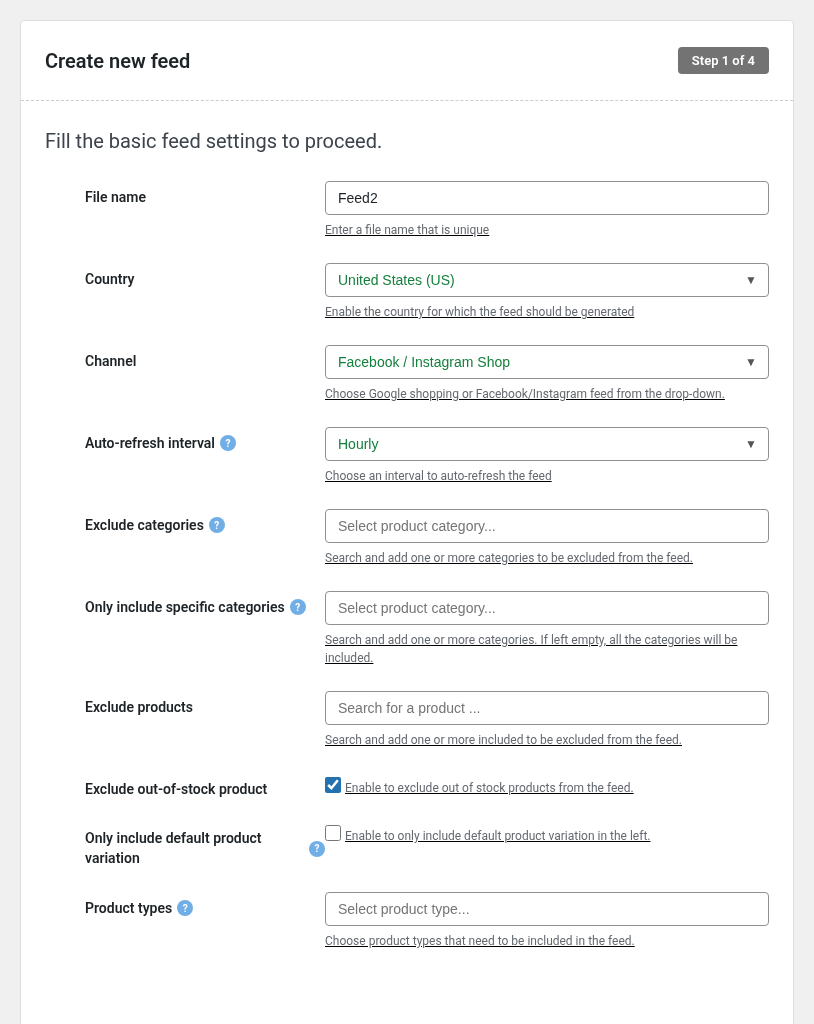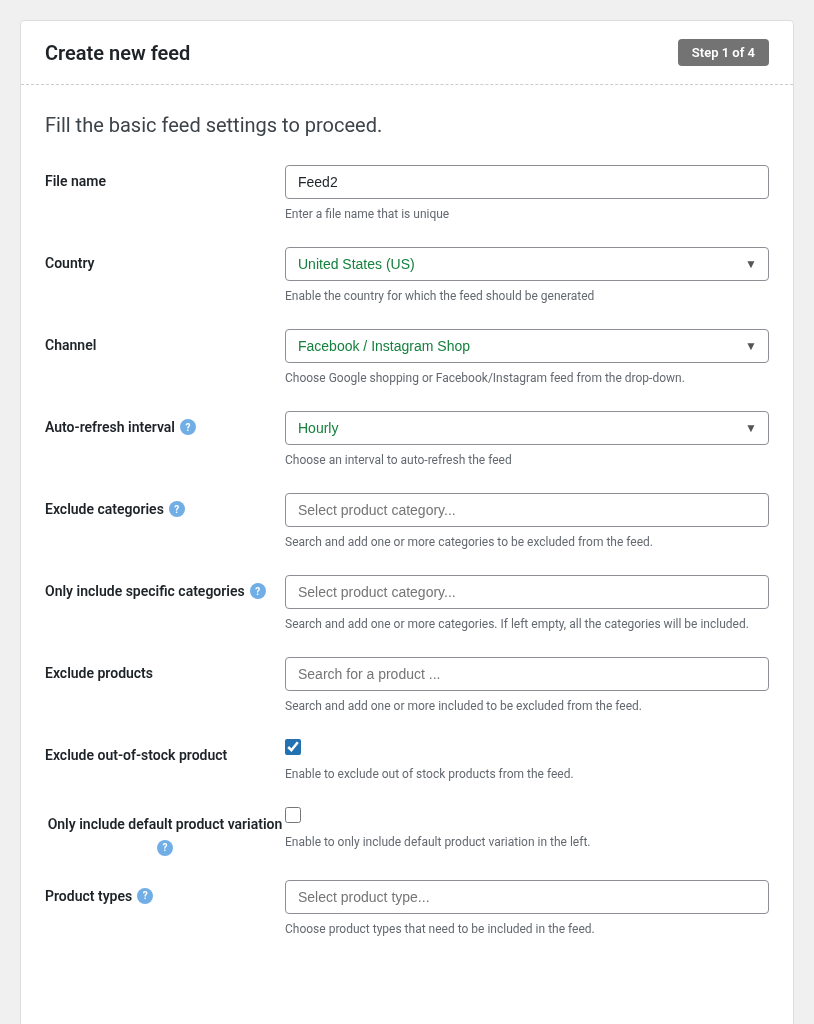--- a/index.html
+++ b/index.html
@@ -16,21 +16,21 @@
       width: 814px;
       background: #fff;
       border: 1px solid #ddd;
       border-radius: 4px;
       overflow: hidden;
     }
     .page-header {
       display: flex;
       align-items: center;
       justify-content: space-between;
-      padding: 18px 24px;
+      padding: 26px 24px;
       border-bottom: 1px dashed #ccc;
       gap: 12px;
     }
     .page-title {
       font-size: 20px;
       font-weight: 600;
       color: #1d2327;
     }
     .step-badge {
       background: #737373;
@@ -45,34 +45,36 @@
     }
     .subtitle {
       font-size: 20px;
       color: #3c434a;
       margin-bottom: 28px;
     }
     .form-row {
       display: flex;
       align-items: flex-start;
       margin-bottom: 24px;
+      margin-left: 40px;
     }
     .form-label {
       width: 240px;
       min-width: 240px;
       font-size: 14px;
       font-weight: 600;
       color: #1d2327;
       padding-top: 8px;
       display: flex;
       align-items: center;
       gap: 5px;
     }
     .form-field {
       flex: 1;
+      text-decoration: underline;
     }
     .form-input {
       width: 100%;
       padding: 8px 12px;
       border: 1px solid #8c8f94;
       border-radius: 4px;
       font-size: 14px;
       color: #1d2327;
       background: #fff;
       outline: none;
@@ -118,21 +120,20 @@
       border-radius: 50%;
       background: #72aee6;
       color: #fff;
       font-size: 10px;
       font-weight: bold;
       cursor: pointer;
       flex-shrink: 0;
     }
     .checkbox-field {
       display: flex;
-      flex-direction: column;
       gap: 4px;
     }
     .checkbox-wrapper {
       display: flex;
       align-items: center;
       gap: 0;
     }
     .form-checkbox {
       width: 16px;
       height: 16px;
@@ -253,21 +254,21 @@
       </div>
       <div class="form-field checkbox-field">
         <div class="checkbox-wrapper">
           <input type="checkbox" class="form-checkbox" checked="" style="">
         </div>
         <p class="form-hint">Enable to exclude out of stock products from the feed.</p>
       </div>
     </div>
 
     <div class="form-row">
-      <div class="form-label" style="line-height:1.4;flex-direction:column;">
+      <div class="form-label" style="line-height:1.4;">
         <span>Only include default product variation</span>
         <span class="help-icon">?</span>
       </div>
       <div class="form-field checkbox-field">
         <div class="checkbox-wrapper">
           <input type="checkbox" class="form-checkbox" style="">
         </div>
         <p class="form-hint">Enable to only include default product variation in the left.</p>
       </div>
     </div>

